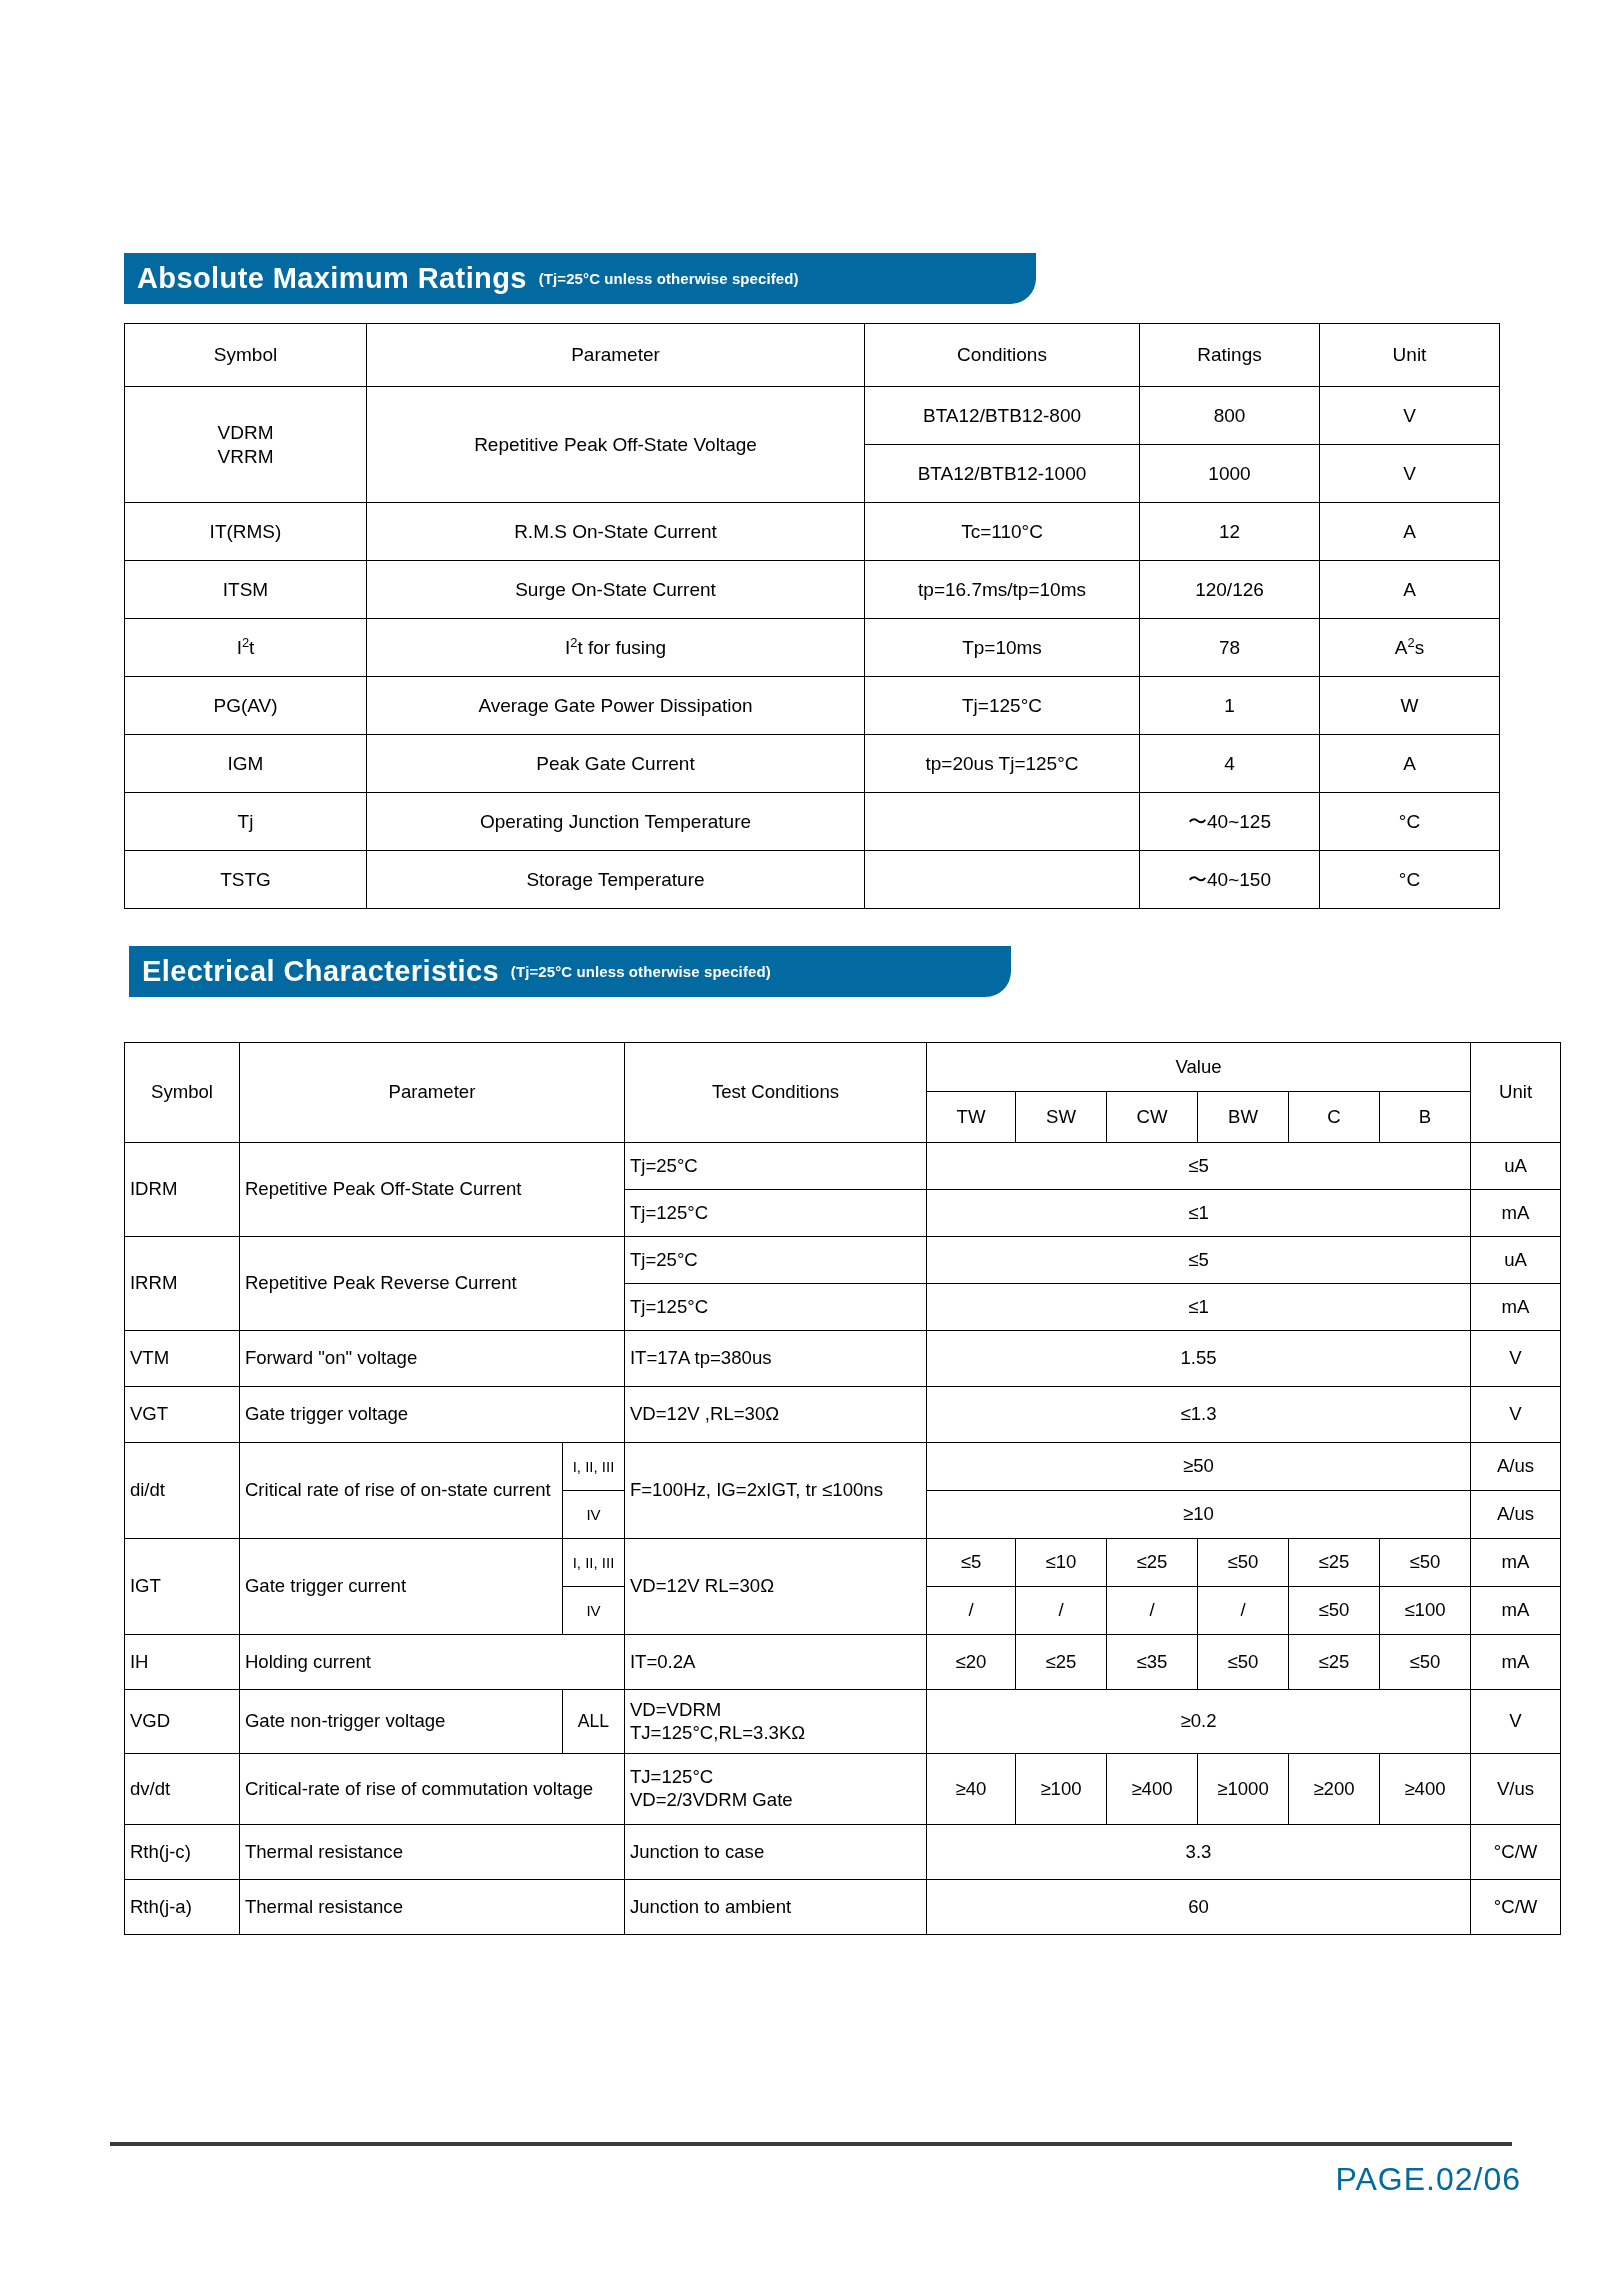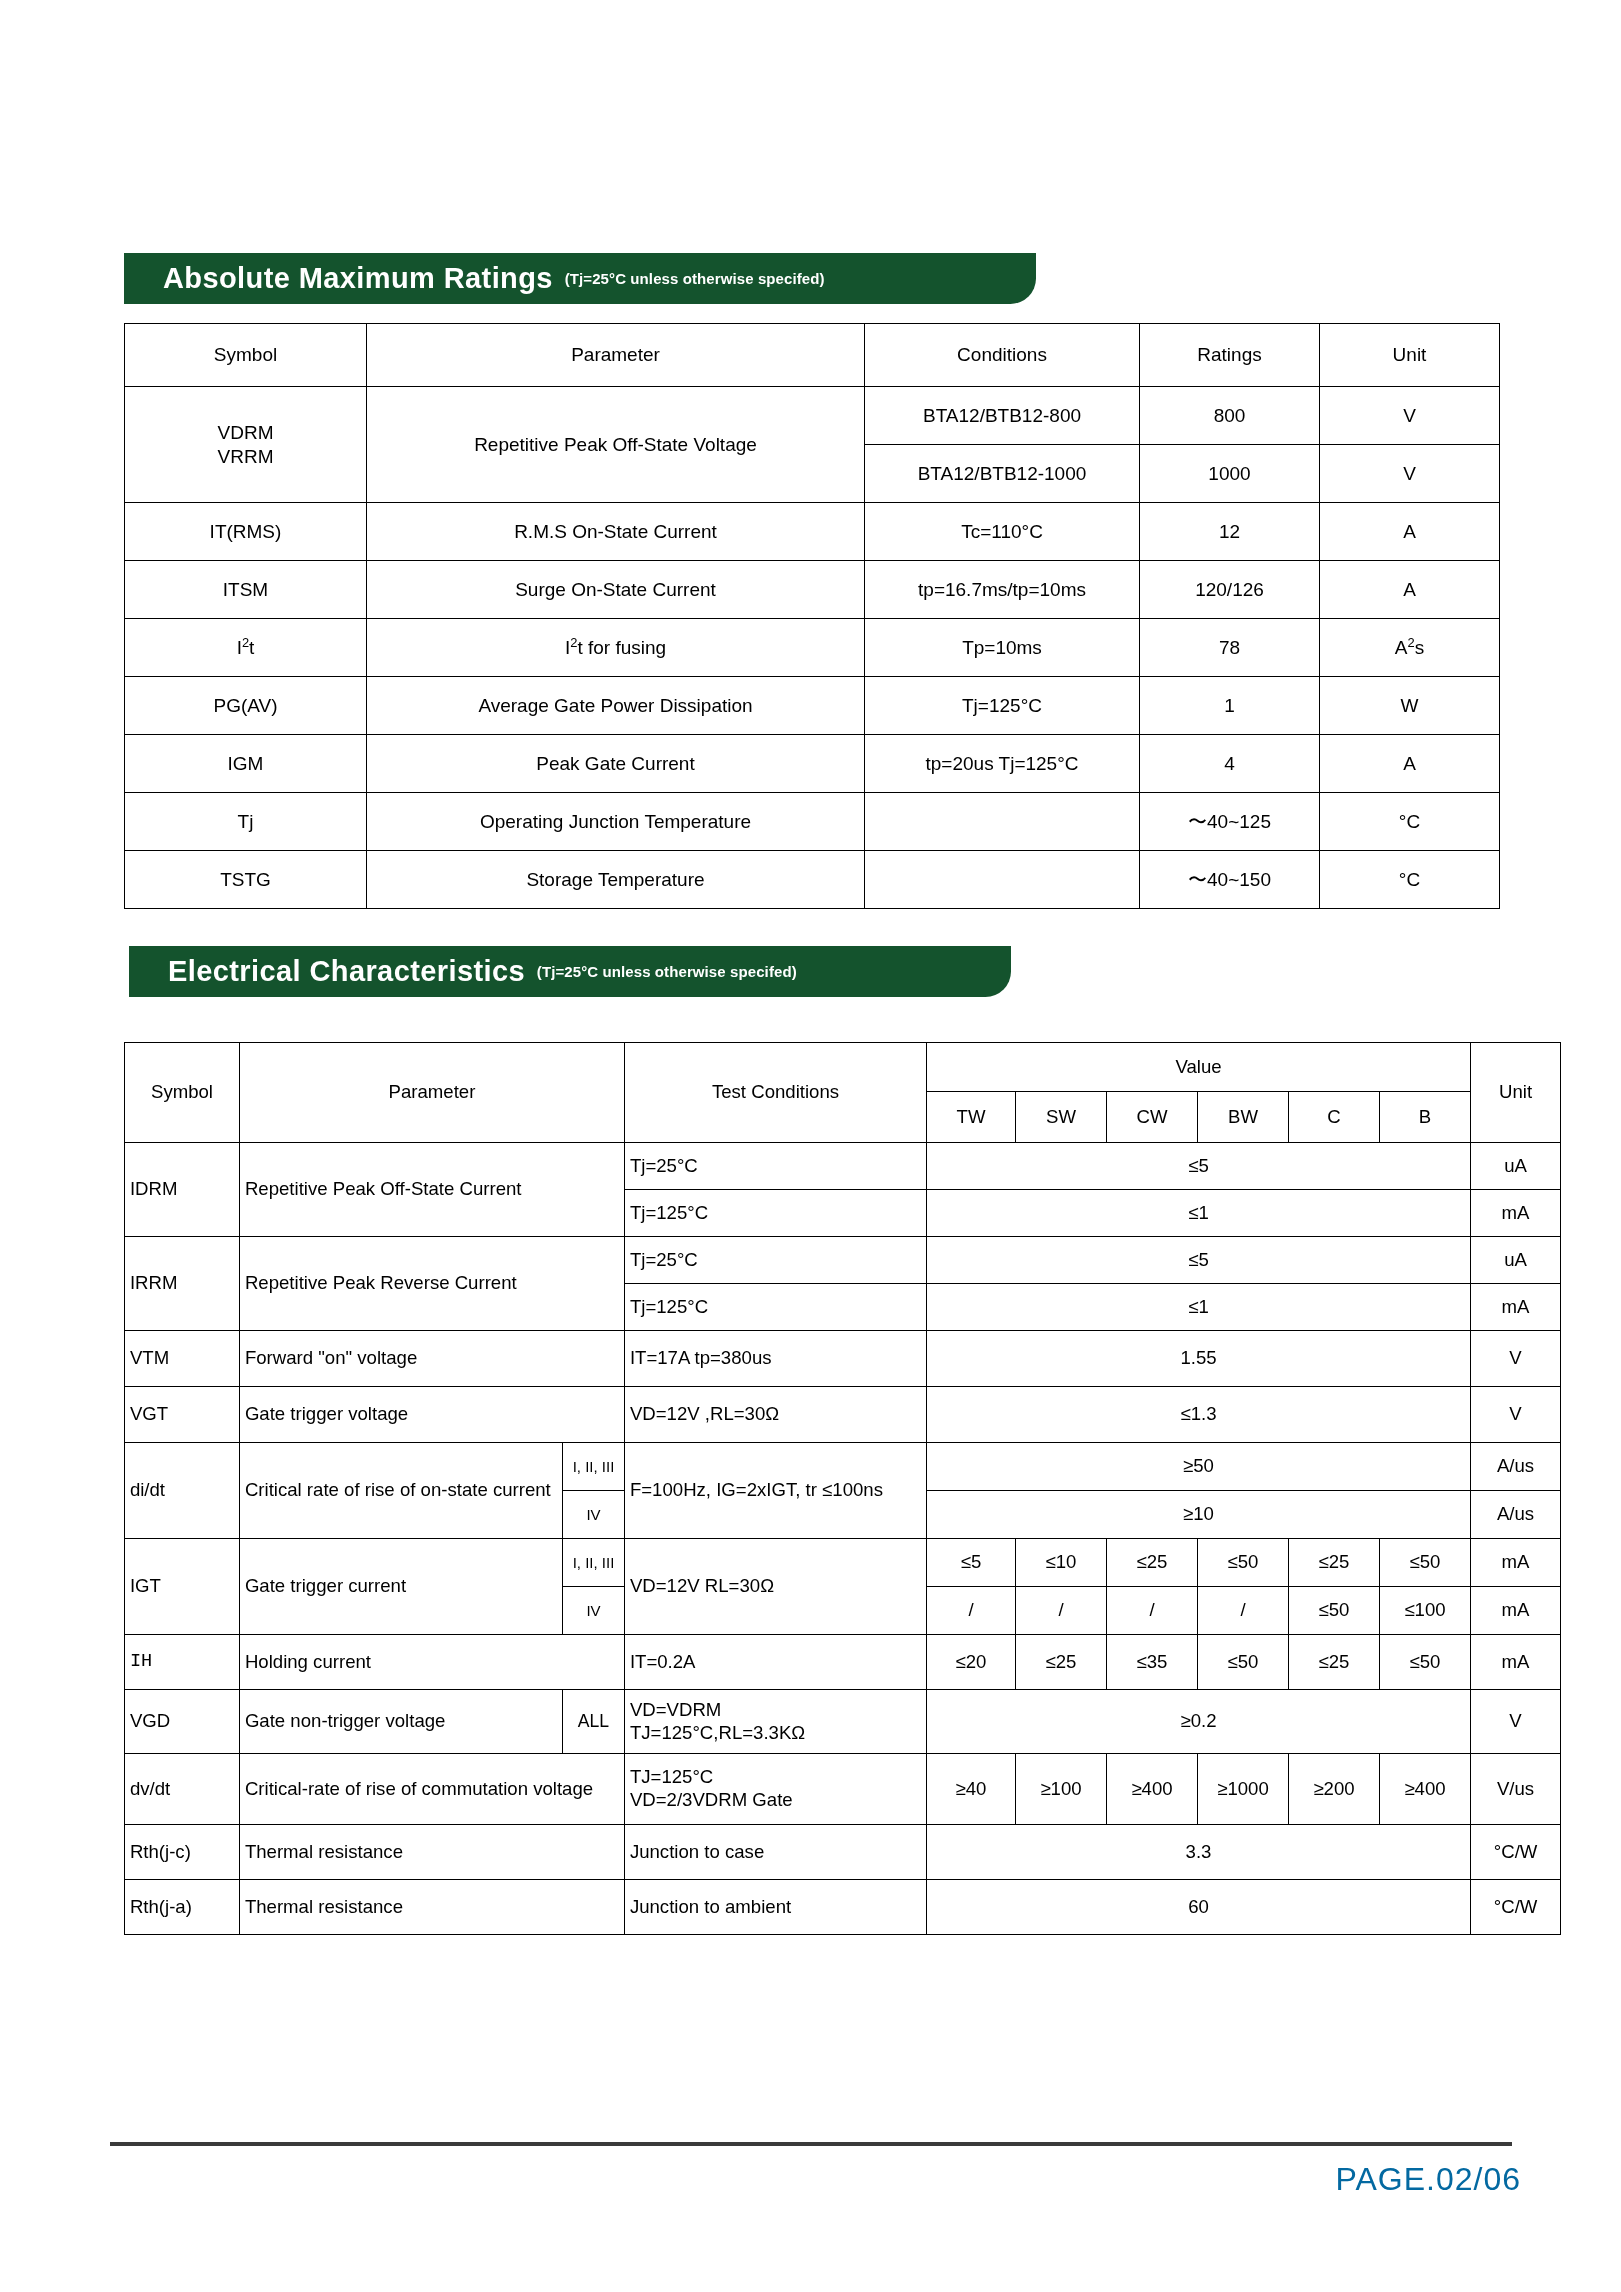--- a/index.html
+++ b/index.html
@@ -19,25 +19,25 @@
     position: absolute;
     left: 0; top: 0;
     width: 1621px;
     height: 2293px;
   }
 
   
   .banner {
     position: absolute;
     height: 51px;
-    background: #14532d;
+    background: #0369a1;
     border-bottom-right-radius: 25.5px;
     display: flex;
     align-items: center;
-    padding-left: 39px;
+    padding-left: 13px;
     box-sizing: border-box;
     white-space: nowrap;
   }
   .banner .btitle {
     color: #ffffff;
     font-size: 29px;
     font-weight: bold;
     letter-spacing: 0.4px;
   }
   .banner .bsub {
@@ -305,21 +305,21 @@
         <td class="c">/</td>
         <td class="c">/</td>
         <td class="c">/</td>
         <td class="c">/</td>
         <td class="c">≤50</td>
         <td class="c">≤100</td>
         <td class="c">mA</td>
       </tr>
 
       <tr>
-        <td class="l" style="height:55px;font-family:Liberation Mono, monospace;">IH</td>
+        <td class="l" style="height:55px;">IH</td>
         <td class="l" colspan="2">Holding current</td>
         <td class="l">IT=0.2A</td>
         <td class="c">≤20</td>
         <td class="c">≤25</td>
         <td class="c">≤35</td>
         <td class="c">≤50</td>
         <td class="c">≤25</td>
         <td class="c">≤50</td>
         <td class="c">mA</td>
       </tr>

